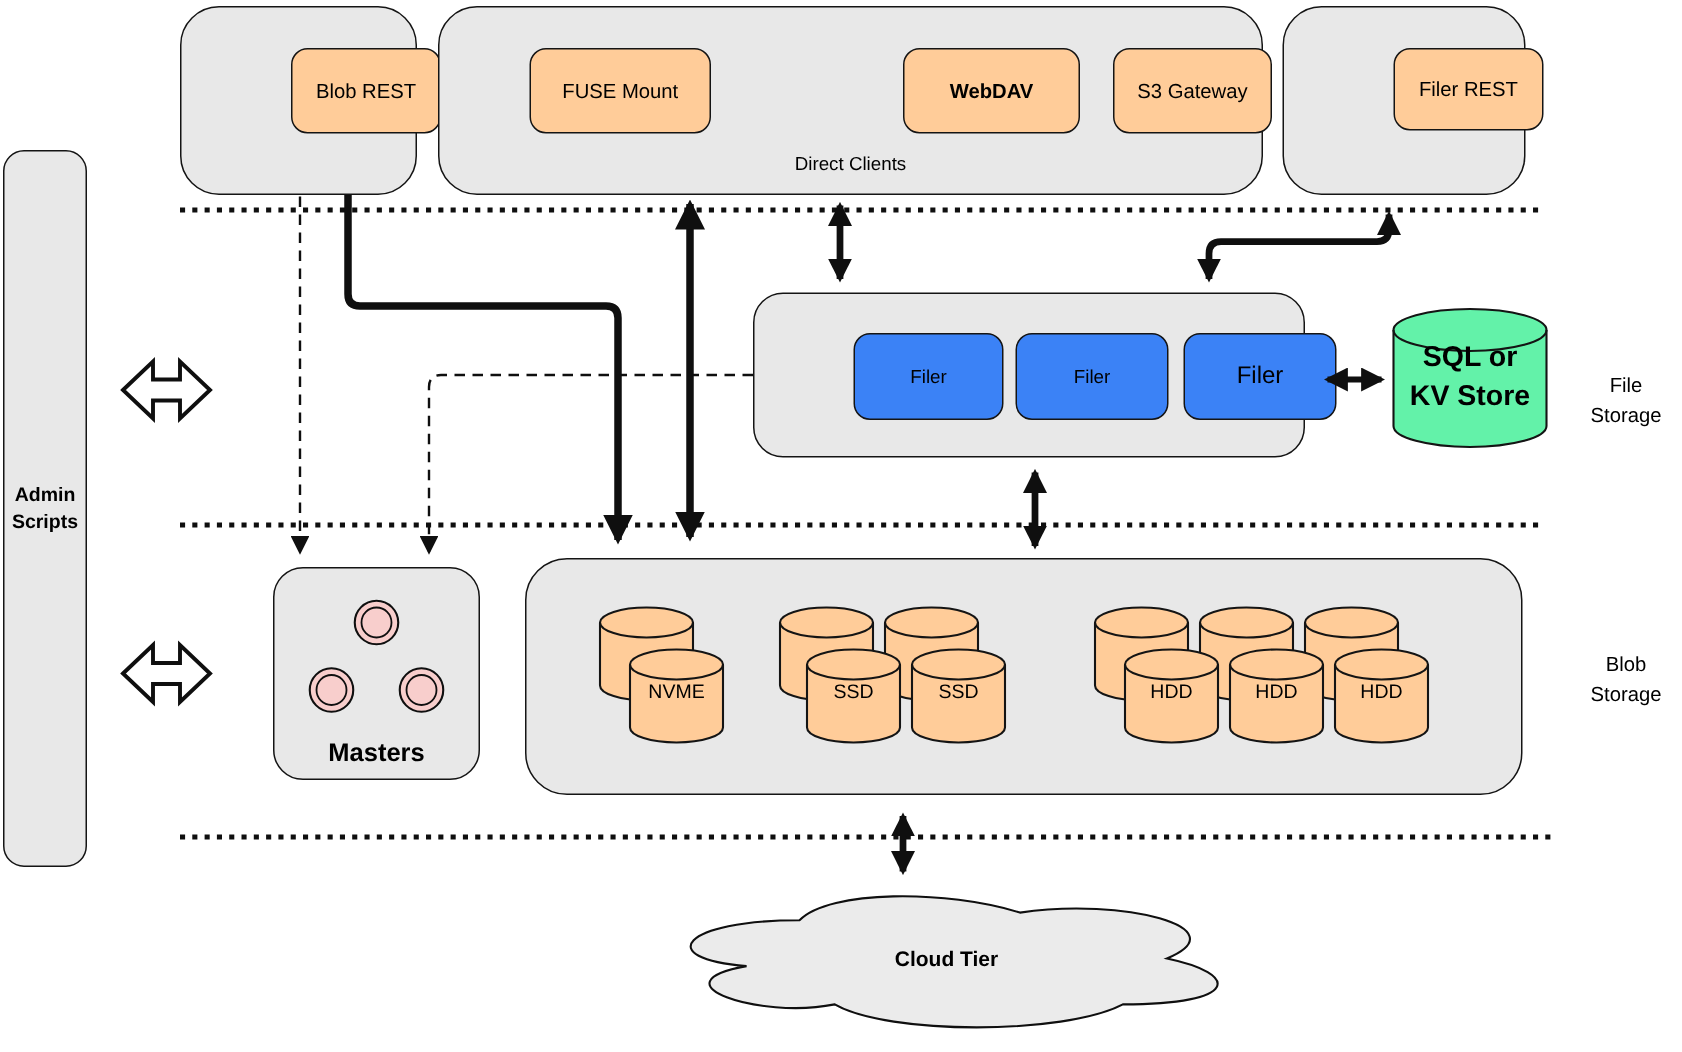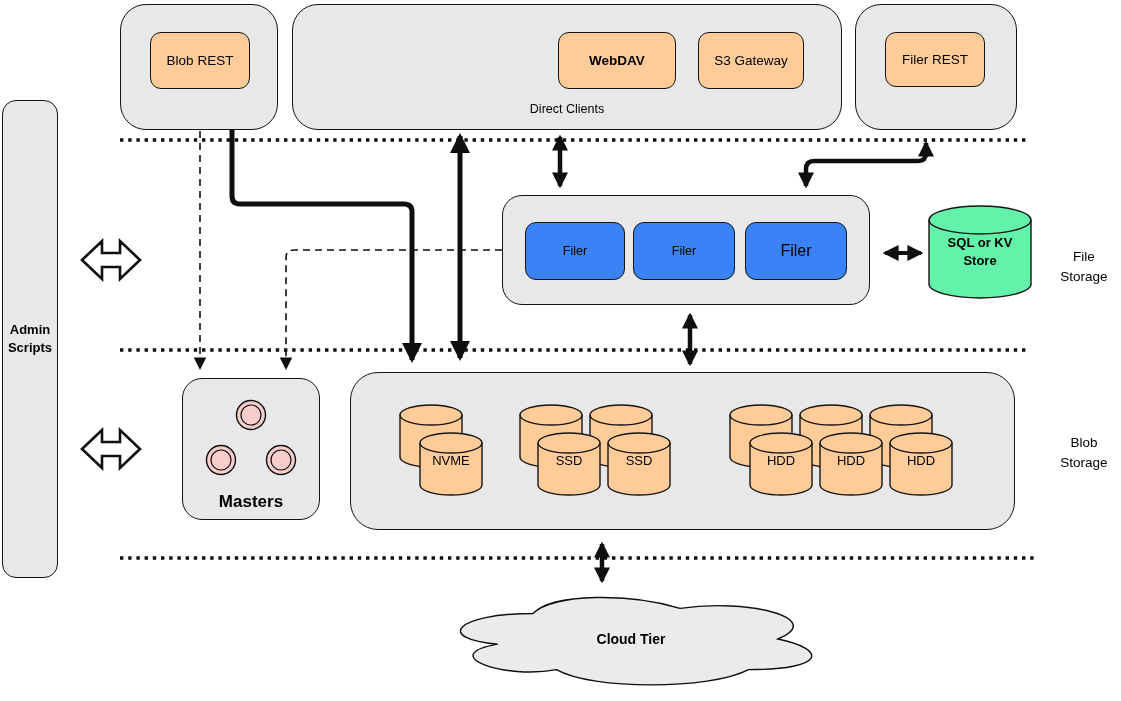--- a/index.html
+++ b/index.html
@@ -2,21 +2,21 @@
 <html><head>
 <meta charset="utf-8">
 <style>
   html,body{margin:0;padding:0;background:#ffffff;}
   .stage{position:relative;width:1121px;height:701px;background:#fff;
          font-family:"Liberation Sans",sans-serif;color:#000;overflow:hidden;}
   .abs{position:absolute;box-sizing:border-box;}
   .panel{background:#e8e8e8;border:1.4px solid #141414;z-index:1;}
   .node{background:#ffcc99;border:1.4px solid #141414;border-radius:11px;
         display:flex;align-items:center;justify-content:center;
-        font-size:13.5px;z-index:1;}
+        font-size:13.5px;z-index:1;margin-left:44px;}
   .green{background:#3b82f6;}
   .lbl{display:flex;align-items:center;justify-content:center;text-align:center;}
   .z3{z-index:3;}
   svg.layer{position:absolute;left:0;top:0;z-index:2;}
   .dots{stroke:#0f0f0f;stroke-width:3.4;stroke-dasharray:3.4 4.8;fill:none;}
   .dash{stroke:#0f0f0f;stroke-width:1.6;stroke-dasharray:7 5;fill:none;}
   .thick{stroke:#0f0f0f;stroke-width:5;fill:none;}
   .mid{stroke:#0f0f0f;stroke-width:4.5;fill:none;}
   .mid2{stroke:#0f0f0f;stroke-width:4;fill:none;}
   .cylo{fill:#ffcc99;stroke:#141414;stroke-width:1.4;}
@@ -33,20 +33,21 @@
 <div class="stage">
 
   <div class="abs panel" style="left:2px;top:100px;width:56px;height:478px;border-radius:14px;">
     <div class="abs lbl bold" style="left:0;top:0;width:100%;height:100%;font-size:13px;line-height:1.35;">Admin Scripts</div>
   </div>
 
   <div class="abs panel" style="left:120px;top:4px;width:158px;height:126px;border-radius:26px;"></div>
   <div class="abs node" style="left:150px;top:32px;width:100px;height:57px;">Blob REST</div>
 
   <div class="abs panel" style="left:292px;top:4px;width:550px;height:126px;border-radius:26px;"></div>
+  <div class="abs node" style="left:309px;top:32px;width:121px;height:57px;">FUSE Mount</div>
   <div class="abs node" style="left:558px;top:32px;width:118px;height:57px;font-weight:bold;">WebDAV</div>
   <div class="abs node" style="left:698px;top:32px;width:106px;height:57px;">S3 Gateway</div>
   <div class="abs lbl" style="left:292px;top:100px;width:550px;height:18px;font-size:12.5px;z-index:1;">Direct Clients</div>
 
   <div class="abs panel" style="left:855px;top:4px;width:162px;height:126px;border-radius:26px;"></div>
   <div class="abs node" style="left:885px;top:32px;width:100px;height:55px;">Filer REST</div>
 
   <div class="abs panel" style="left:502px;top:195px;width:368px;height:110px;border-radius:20px;"></div>
   <div class="abs node green" style="left:525px;top:222px;width:100px;height:58px;font-size:12.5px;">Filer</div>
   <div class="abs node green" style="left:633px;top:222px;width:102px;height:58px;font-size:12.5px;">Filer</div>
@@ -125,20 +126,20 @@
          C827,618.6 748.6,598.2 680,608.4 C631,593.1 552.6,593.1 533,613.5 Z"></path>
   </svg>
 
   <div class="abs lbl z3" style="left:420px;top:452px;width:62px;height:16px;font-size:13px;">NVME</div>
   <div class="abs lbl z3" style="left:538px;top:452px;width:62px;height:16px;font-size:13px;">SSD</div>
   <div class="abs lbl z3" style="left:608px;top:452px;width:62px;height:16px;font-size:13px;">SSD</div>
   <div class="abs lbl z3" style="left:750px;top:452px;width:62px;height:16px;font-size:13px;">HDD</div>
   <div class="abs lbl z3" style="left:820px;top:452px;width:62px;height:16px;font-size:13px;">HDD</div>
   <div class="abs lbl z3" style="left:890px;top:452px;width:62px;height:16px;font-size:13px;">HDD</div>
 
-  <div class="abs lbl bold z3" style="left:934px;top:232px;width:92px;height:40px;font-size:13px;line-height:1.35;">SQL or KV Store</div>
+  <div class="abs lbl bold z3" style="left:934px;top:232px;width:92px;height:40px;font-size:19px;line-height:1.35;">SQL or KV Store</div>
 
   <div class="abs lbl z3" style="left:1052px;top:234px;width:64px;height:42px;font-size:13.5px;line-height:1.5;margin-top:12px;">File Storage</div>
   <div class="abs lbl z3" style="left:1052px;top:432px;width:64px;height:42px;font-size:13.5px;line-height:1.5;">Blob Storage</div>
 
   <div class="abs lbl bold z3" style="left:435px;top:629px;width:392px;height:20px;font-size:14px;">Cloud Tier</div>
 
 </div>
 
 </body></html>

